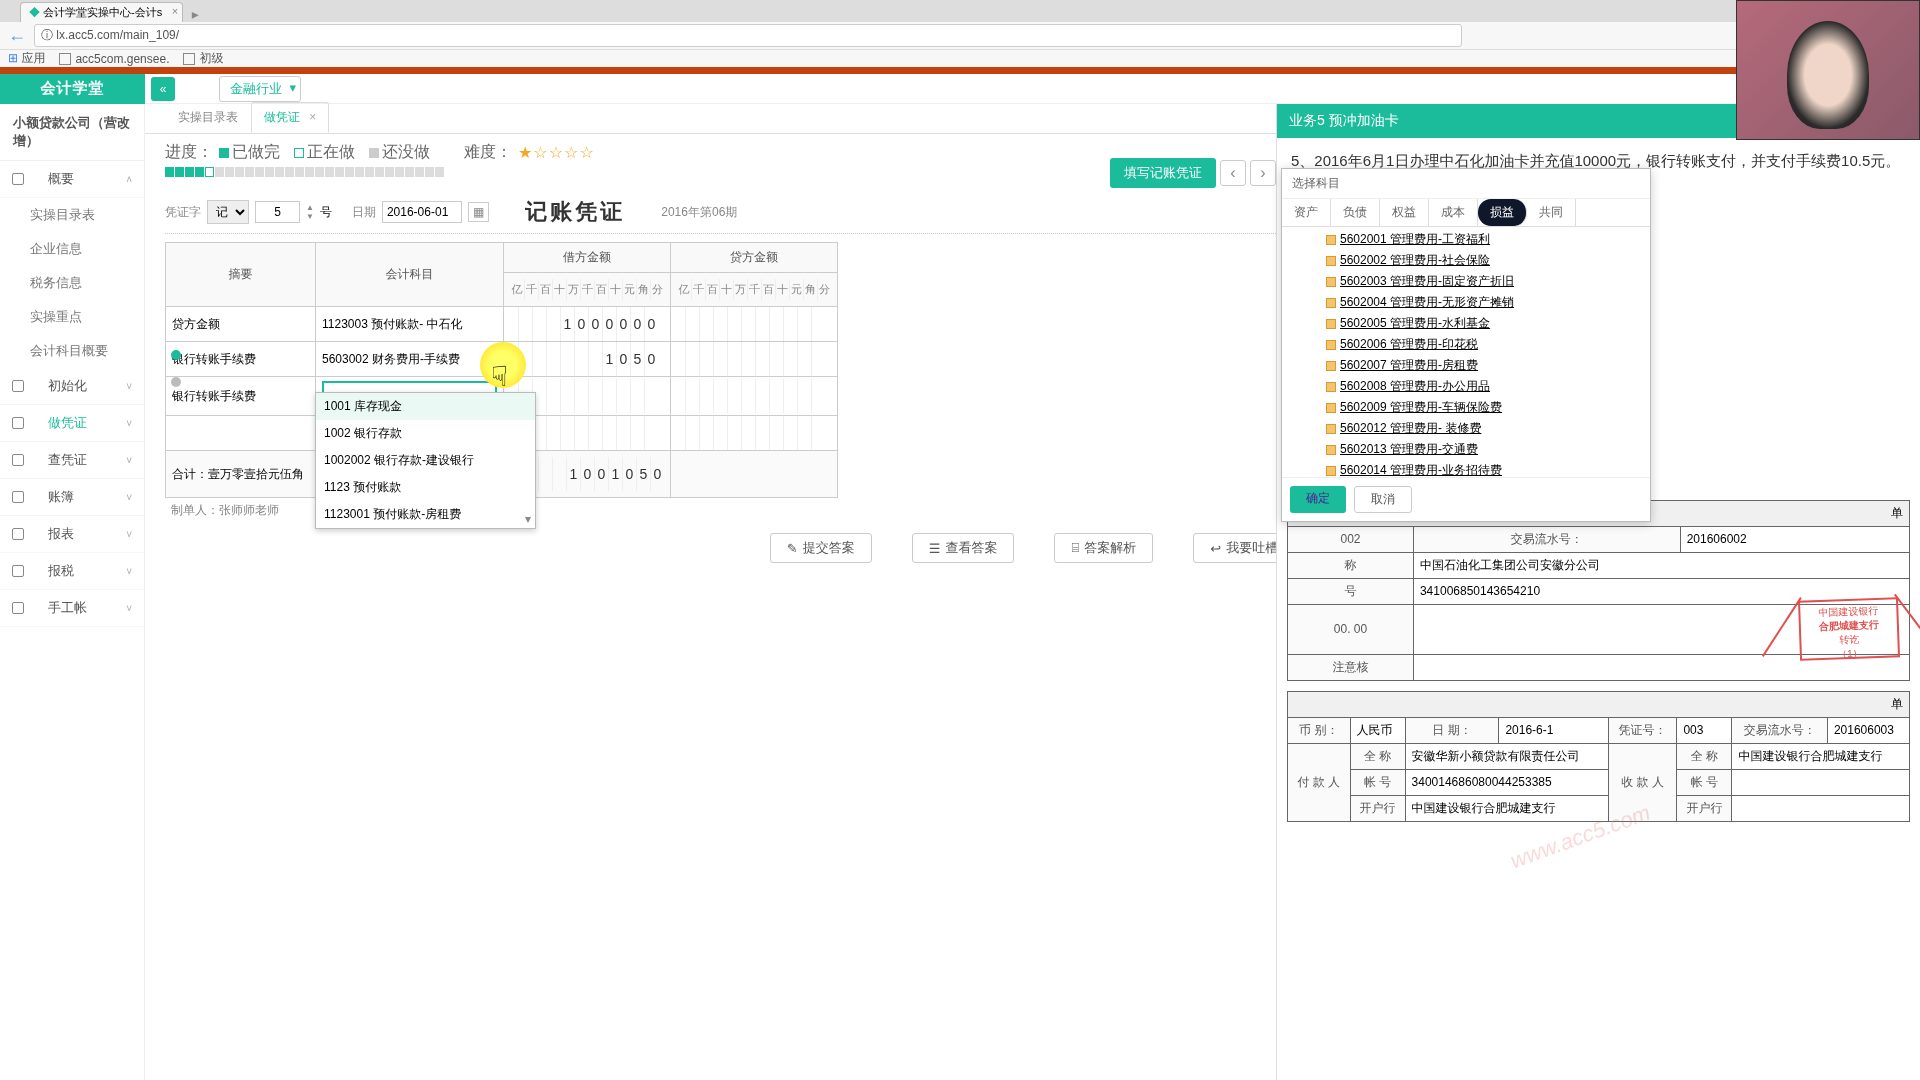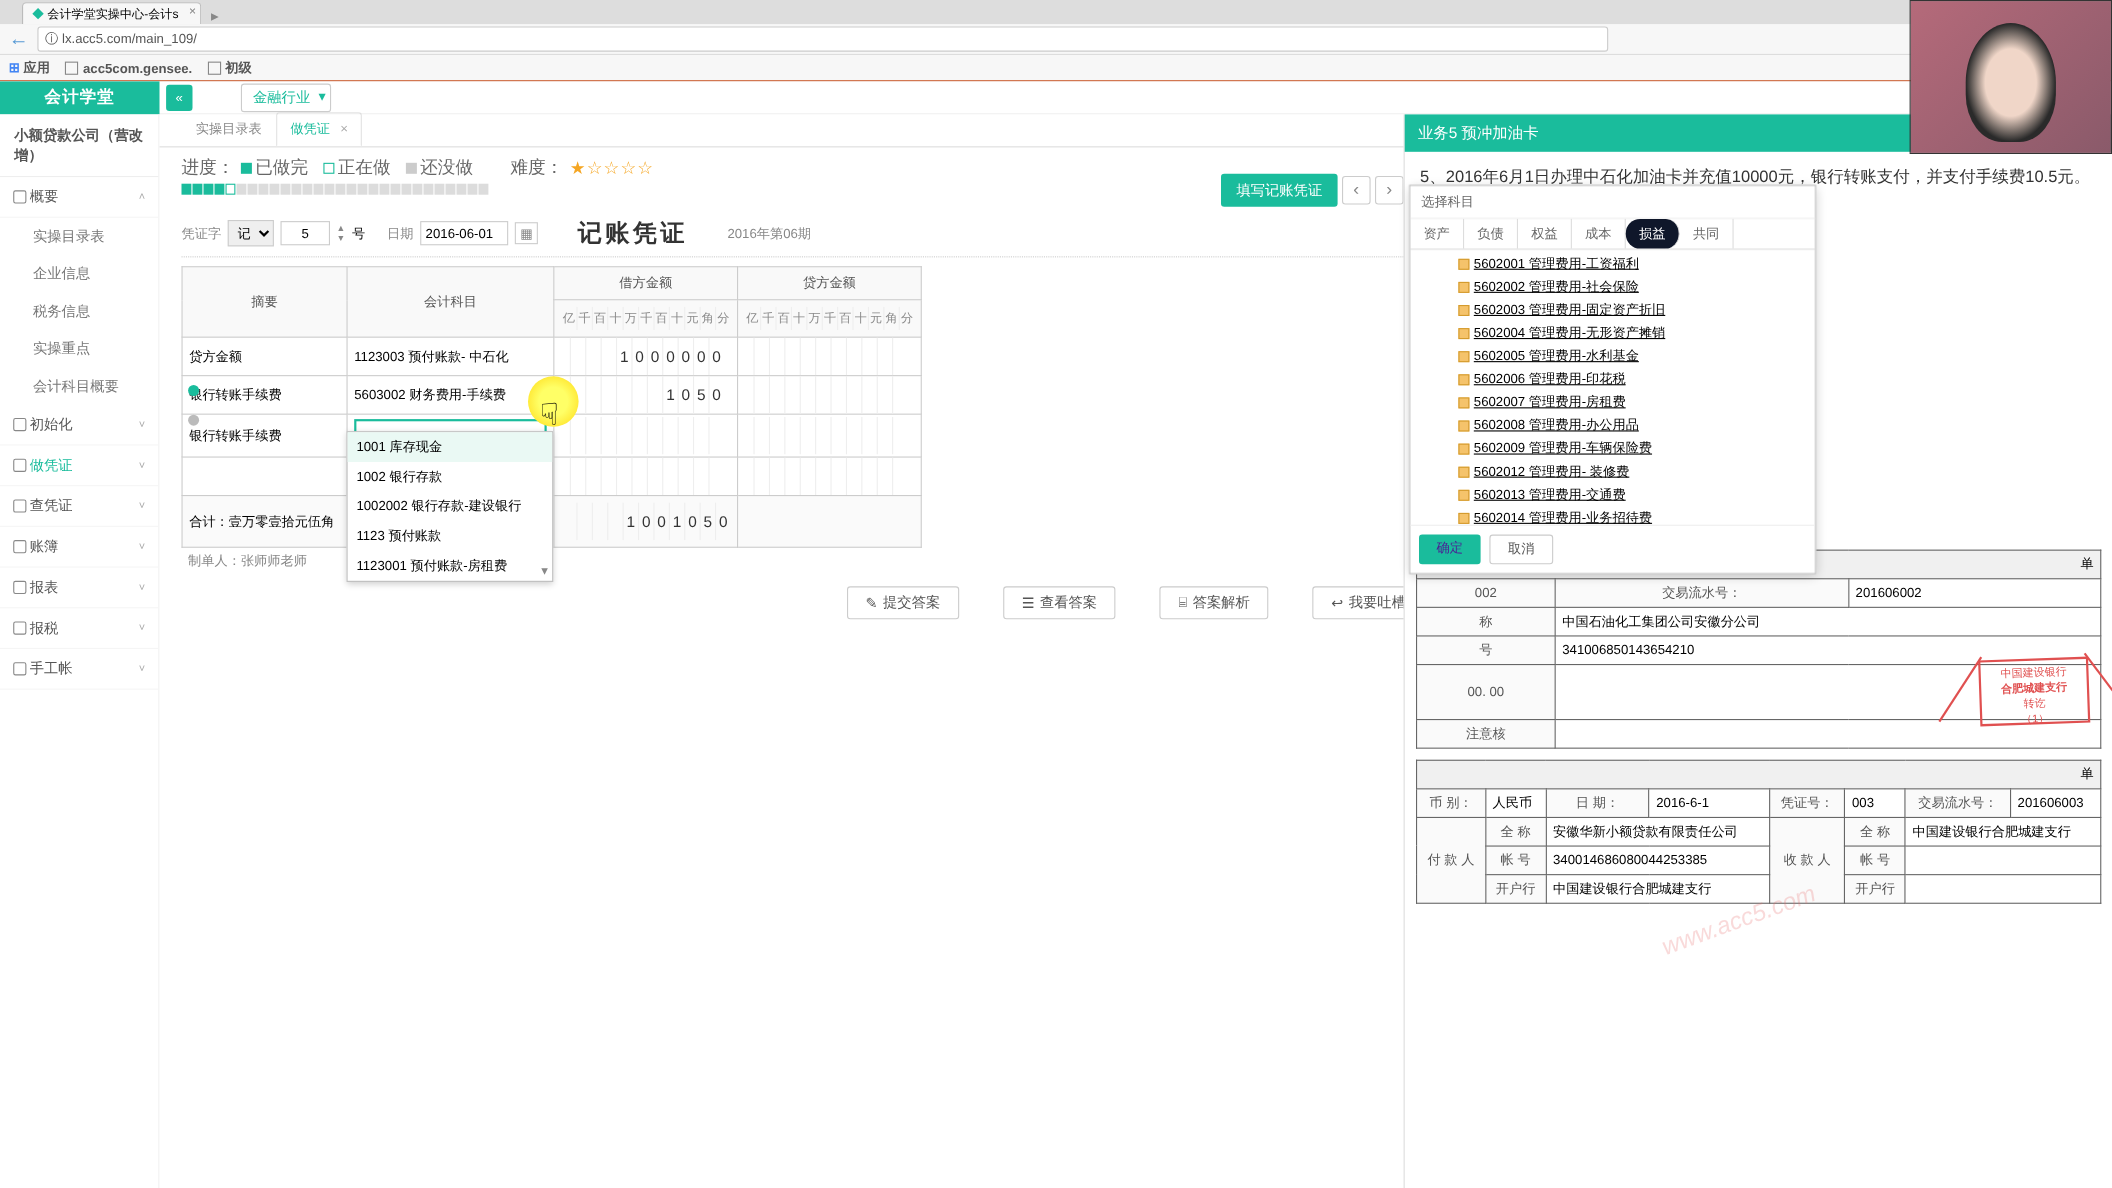--- a/index.html
+++ b/index.html
@@ -6,37 +6,37 @@
 body { background: #f5f5f5; overflow: hidden; width: 1920px; height: 1080px; position: relative; }
 
 
 .browser-tabs { height: 22px; background: #ddd; display: flex; align-items: flex-end; padding-left: 20px; }
 .browser-tab { background: #f7f7f7; border: 1px solid #bbb; border-bottom: none; padding: 2px 20px 2px 8px; font-size: 11px; border-radius: 4px 4px 0 0; position: relative; margin-right: 2px; }
 .browser-tab .close { position: absolute; right: 4px; top: 2px; font-size: 11px; color: #888; }
 .addr-bar { height: 28px; background: #f7f7f7; border-bottom: 1px solid #ddd; display: flex; align-items: center; padding: 0 8px; gap: 8px; }
 .addr-bar .back { font-size: 18px; color: #5a9bd5; }
 .addr-bar .url-box { flex: 0 0 75%; border: 1px solid #ccc; border-radius: 3px; padding: 2px 6px; font-size: 12px; color: #555; background: #fff; }
 .addr-bar .url-box::before { content: "ⓘ "; }
-.bookmark-bar { height: 24px; background: #f7f7f7; border-bottom: 1px solid #c2410c; display: flex; align-items: center; padding: 0 8px; gap: 14px; font-size: 12px; color: #555; font-weight: bold; }
+.bookmark-bar { height: 24px; background: #f7f7f7; border-bottom: 7px solid #c2410c; display: flex; align-items: center; padding: 0 8px; gap: 14px; font-size: 12px; color: #555; }
 .bookmark-bar .ico { display: inline-block; width: 12px; height: 12px; border: 1px solid #888; margin-right: 4px; vertical-align: middle; }
 
 
 .app-bar { height: 30px; background: #fff; border-bottom: 1px solid #eee; display: flex; align-items: center; padding-right: 12px; }
 .logo { width: 145px; height: 30px; background: #1abc9c; color: #fff; font-weight: bold; font-size: 15px; display: flex; align-items: center; justify-content: center; letter-spacing: 1px; }
 .collapse-btn { width: 24px; height: 24px; background: #1abc9c; color: #fff; margin-left: 6px; display: flex; align-items: center; justify-content: center; border-radius: 3px; font-size: 12px; }
 .industry-dd { margin-left: 44px; border: 1px solid #ccc; color: #1abc9c; padding: 3px 18px 3px 10px; font-size: 13px; border-radius: 3px; position: relative; }
 .industry-dd::after { content: "▾"; position: absolute; right: 4px; }
 .user-area { margin-left: auto; font-size: 13px; color: #555; }
 .user-area .vip { color: #e67e22; }
 
 
 .main { display: flex; height: calc(1080px - 104px); }
 .sidebar { width: 145px; background: #fff; border-right: 1px solid #eee; font-size: 13px; color: #555; }
 .sidebar .company { padding: 10px 13px; font-weight: bold; border-bottom: 1px solid #eee; font-size: 13px; }
-.sb-group { padding: 9px 12px; display: flex; align-items: center; gap: 3px; border-bottom: 1px solid #f5f5f5; cursor: pointer; }
+.sb-group { padding: 9px 12px; display: flex; align-items: center; gap: 24px; border-bottom: 1px solid #f5f5f5; cursor: pointer; }
 .sb-group .chev { margin-left: auto; font-size: 10px; color: #aaa; }
 .sb-sub { padding: 8px 12px 8px 30px; color: #777; cursor: pointer; }
 .sb-ico { width: 12px; height: 12px; border: 1px solid #888; border-radius: 2px; }
 
 
 .content { flex: 1; background: #fff; position: relative; }
 .tabs-row { height: 30px; border-bottom: 1px solid #ddd; display: flex; align-items: flex-end; padding-left: 20px; font-size: 12px; }
 .tab { padding: 6px 12px; color: #888; border: 1px solid transparent; cursor: pointer; position: relative; }
 .tab.active { color: #1abc9c; border: 1px solid #ddd; border-bottom: 1px solid #fff; border-radius: 3px 3px 0 0; }
 .tab .tclose { margin-left: 6px; color: #aaa; }
@@ -78,21 +78,21 @@
 .vt-amount span { width: 14px; text-align: center; border-left: 1px solid #eee; font-size: 14px; color: #333; display: flex; align-items: center; justify-content: center; }
 .vt-amount span:first-child { border-left: none; }
 .vt-row.active .subject-input { border: 2px solid #1abc9c; background: #fff; height: 30px; width: 100%; padding: 2px 4px; }
 .row-indicator { position: absolute; left: 6px; width: 10px; height: 10px; border-radius: 50%; }
 .row-indicator.on { background: #1abc9c; }
 .row-indicator.off { background: #bbb; }
 
 .vt-total td { padding: 6px; background: #fafafa; }
 
 
-.subj-dropdown { position: absolute; background: #fff; border: 1px solid #bbb; width: 188px; box-shadow: 0 2px 6px rgba(0,0,0,.2); font-size: 12px; z-index: 50; }
+.subj-dropdown { position: absolute; background: #fff; border: 1px solid #bbb; width: 221px; box-shadow: 0 2px 6px rgba(0,0,0,.2); font-size: 12px; z-index: 50; }
 .subj-dropdown .opt { padding: 5px 8px; cursor: pointer; }
 .subj-dropdown .opt:first-child { background: #eaf9f4; }
 .subj-dropdown::after { content: "▾"; position: absolute; right: 4px; bottom: 2px; color: #888; }
 .cursor-highlight { position: absolute; width: 46px; height: 46px; border-radius: 50%; background: radial-gradient(circle, #ffff66 40%, #ffeb3b 70%, rgba(255,235,59,0) 100%); z-index: 45; pointer-events: none; }
 .cursor-hand { position: absolute; font-size: 28px; z-index: 46; pointer-events: none; }
 
 .maker-row { padding: 4px 6px; font-size: 12px; color: #888; }
 
 .action-row { display: flex; gap: 40px; justify-content: center; padding: 10px 0; font-size: 13px; }
 .act-btn { border: 1px solid #ccc; padding: 5px 16px; border-radius: 3px; color: #555; display: flex; align-items: center; gap: 5px; cursor: pointer; background: #fff; }

